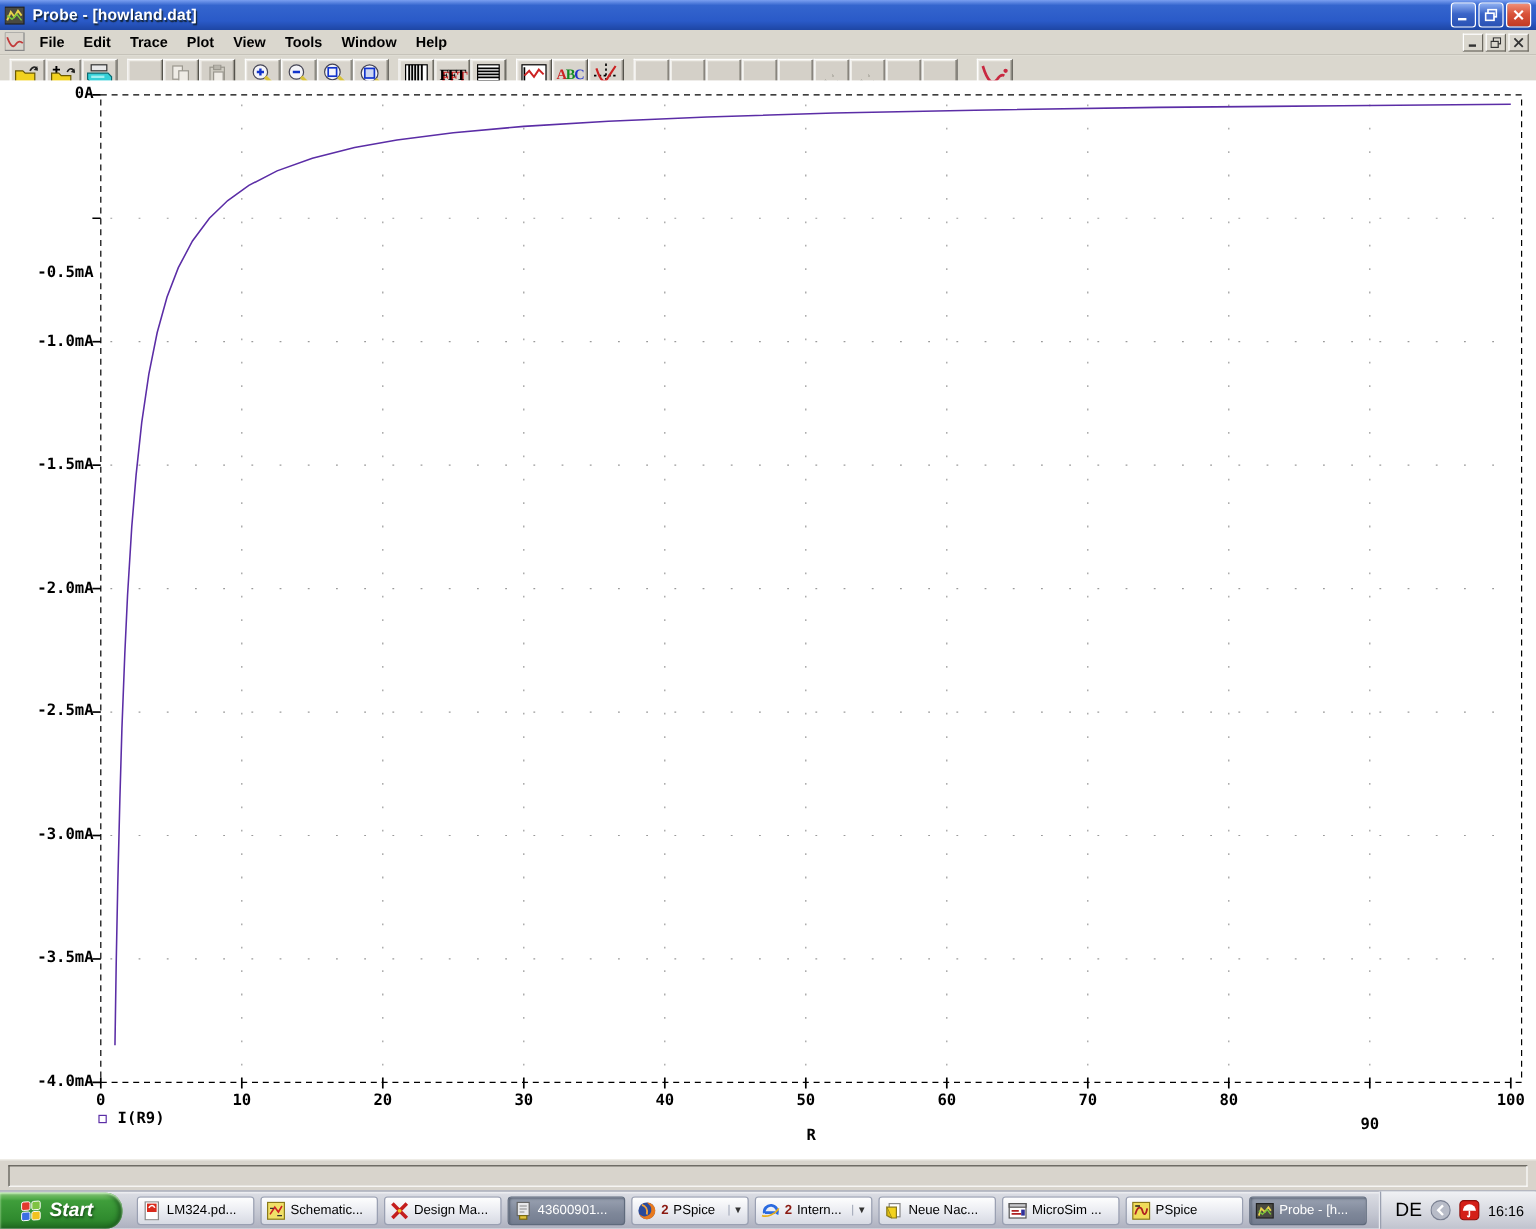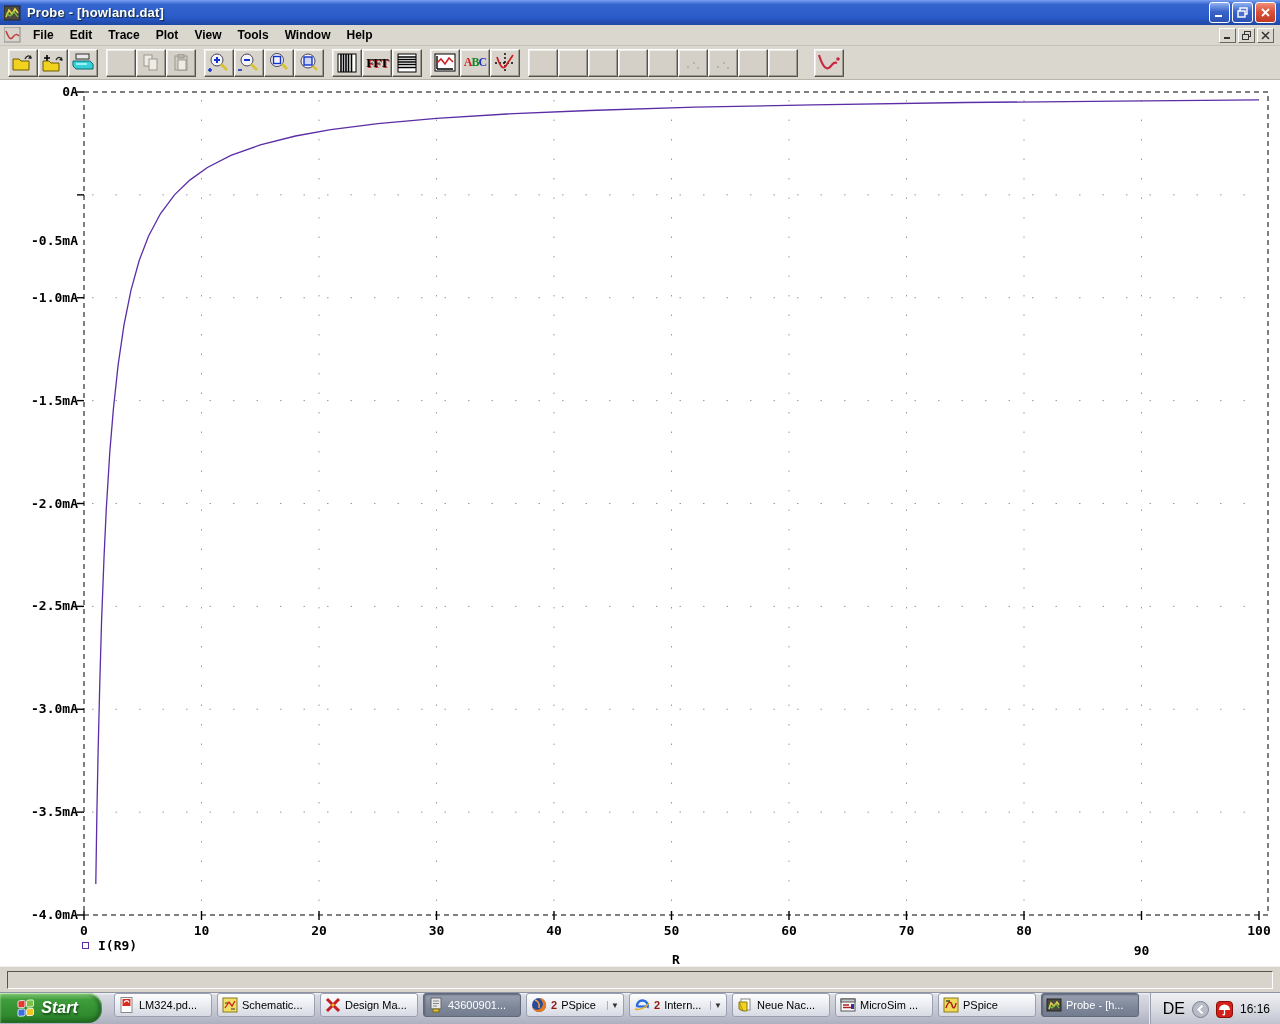--- a/index.html
+++ b/index.html
@@ -37,42 +37,42 @@
     box-shadow:inset -1px -1px 0 #9b988f, inset 1px 1px 0 #efede8;
     display:flex; align-items:center; justify-content:center; }
   .tbtn.disabled { background:#d4d0c8; }
   .tbtn svg { display:block; }
   .fft-txt { font-family:"Liberation Serif", serif; font-weight:bold; font-size:13px; color:#000;
     text-shadow:1px 1px 0 #cc2222; letter-spacing:-1px; }
   .abc-txt { font-family:"Liberation Serif", serif; font-weight:bold; font-size:12px; letter-spacing:-1px; }
   .abc-txt .a{color:#cc2222;} .abc-txt .b{color:#118822;} .abc-txt .c{color:#2233cc;}
 
   
-  #client { position:absolute; left:0; top:80px; width:1280px; height:786px; background:#fff;padding-left:32px; }
+  #client { position:absolute; left:0; top:67px; width:1280px; height:786px; background:#fff;padding-left:32px; }
   #plot-svg { position:absolute; left:0; top:0; }
   .axis-label { position:absolute; font-family:"DejaVu Sans Mono", monospace; font-weight:bold;
     font-size:13px; color:#000; white-space:pre; }
   .ylab { width:76px; text-align:right; }
   .xlab { width:60px; text-align:center; }
   #legend { position:absolute; left:82px; top:858px; display:flex; align-items:center; }
   #legend .marker { width:7px; height:7px; border:1px solid #5b2da6; margin-right:9px; }
   #legend .lname { font-family:"DejaVu Sans Mono", monospace; font-weight:bold; font-size:13px; }
   #xaxis-title { position:absolute; left:616px; top:872px; width:120px; text-align:center;
     font-family:"DejaVu Sans Mono", monospace; font-weight:bold; font-size:13px; }
 
   
   #statusbar { position:absolute; left:0; top:966px; width:1280px; height:26px; background:#d8d4cc;
     border-top:1px solid #f2f0ea; }
   #statusbar .field { position:absolute; left:7px; right:7px; top:4px; height:18px; background:#d8d4cc;
     border:1px solid; border-color:#55534c #fdfdfd #fdfdfd #55534c; }
 
   
   #taskbar { position:absolute; left:0; top:992px; width:1280px; height:32px;
     background:linear-gradient(180deg,#f4f4f6 0%,#d9dbe2 8%,#c3c6d1 60%,#adb0bf 100%);
-    border-top:1px solid #8f94a4; display:flex; align-items:flex-start; }
+    border-top:1px solid #8f94a4; display:flex; align-items:center; }
   #start-btn { height:30px; width:102px; margin-top:0px; border-radius:0 14px 14px 0;
     background:linear-gradient(180deg,#8fd47e 0%,#3f9e3b 22%,#2f8a2e 75%,#1f6b20 100%);
     box-shadow:inset 0 1px 2px #d6ffc8, inset -3px 0 4px #1c5a1e;
     display:flex; align-items:center; justify-content:center; gap:5px; }
   #start-btn .stxt { color:#fff; font-style:italic; font-weight:bold; font-size:16px;
     text-shadow:1px 2px 2px #1a4d1a; padding-right:8px; }
   #tasks { display:flex; gap:5px; margin-left:12px; }
   .task { width:98px; height:24px; border-radius:3px; border:1px solid #9aa0b2;
     background:linear-gradient(180deg,#fefefe,#e9ebf1 55%,#d7dae3);
     display:flex; align-items:center; padding:0 4px; gap:4px; color:#000; }

